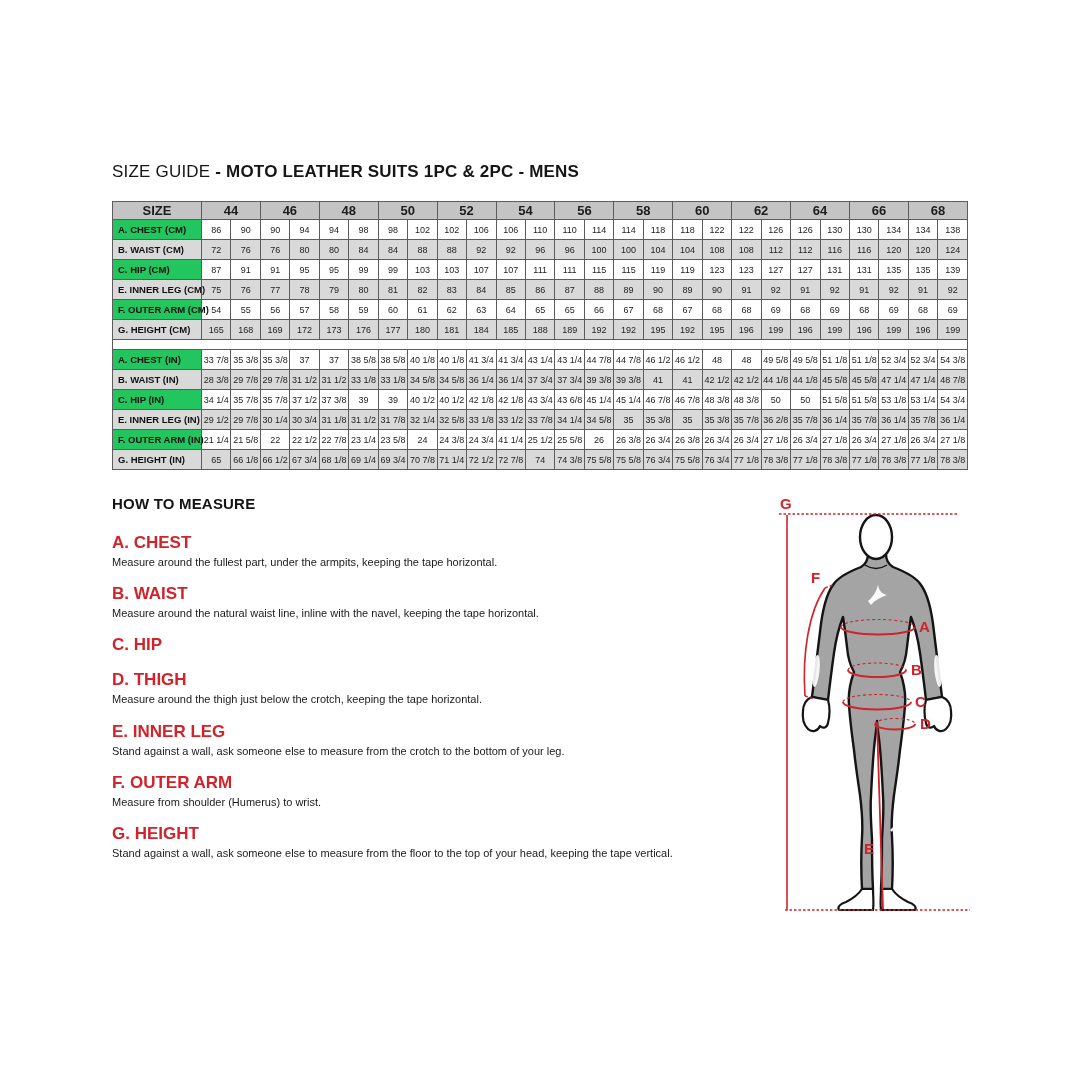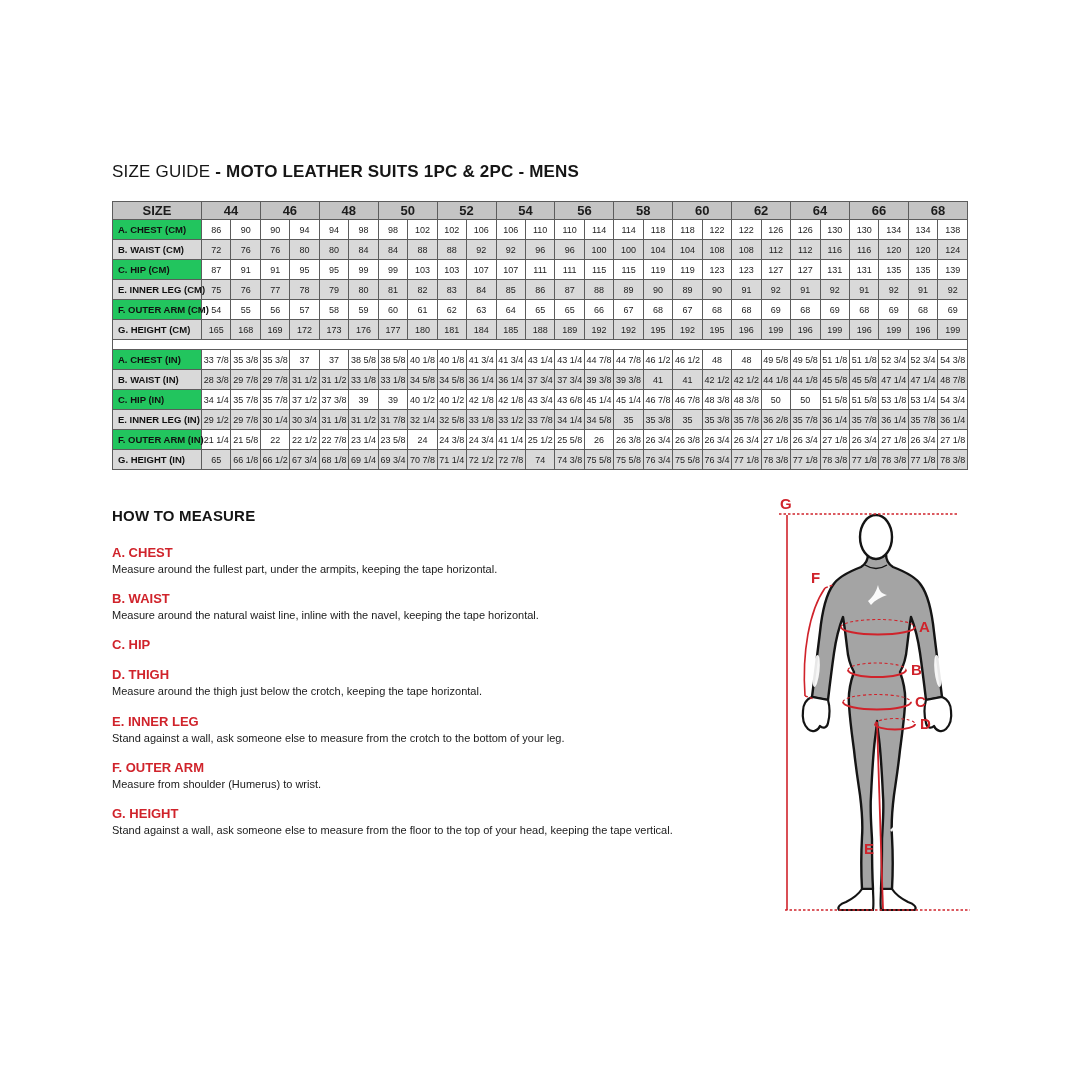--- a/index.html
+++ b/index.html
@@ -23,24 +23,24 @@
   .size-table thead th.corner{width:88px;}
   .size-table td{
     font-size:9px;text-align:center;padding:4px 0;background:#fff;color:#1c1c1c;white-space:nowrap;
   }
   .size-table th.rowlabel{
     font-size:9.5px;font-weight:700;text-align:left;padding:4px 0 4px 5px;background:#22c55e;color:#111;white-space:nowrap;
   }
   .size-table tr.alt td,.size-table tr.alt th.rowlabel{background:var(--row-alt-gray);}
   .size-table tr.spacer td{height:9px;padding:0;background:#fff;}
   
-  .htm{position:absolute;left:112px;top:507px;width:668px;}
+  .htm{position:absolute;left:112px;top:495px;width:668px;}
   .htm h2{margin:0 0 21px 0;font-size:15px;font-weight:700;letter-spacing:.2px;color:#141414;}
   .section{margin-bottom:15px;}
-  .section .slabel{margin:0 0 3px 0;font-size:13px;font-weight:700;color:var(--accent-red);}
+  .section .slabel{margin:0 0 3px 0;font-size:17px;font-weight:700;color:var(--accent-red);}
   .section .stext{margin:0;font-size:11px;color:#1a1a1a;line-height:1.2;}
   
   .figure{position:absolute;left:776px;top:493px;width:202px;height:434px;}
   .figure svg{display:block;width:202px;height:434px;}
   .red-label{font-family:"Liberation Sans",sans-serif;font-size:15px;font-weight:700;fill:var(--accent-red);}
 </style>
 </head>
 <body>
 
 <div class="page">

